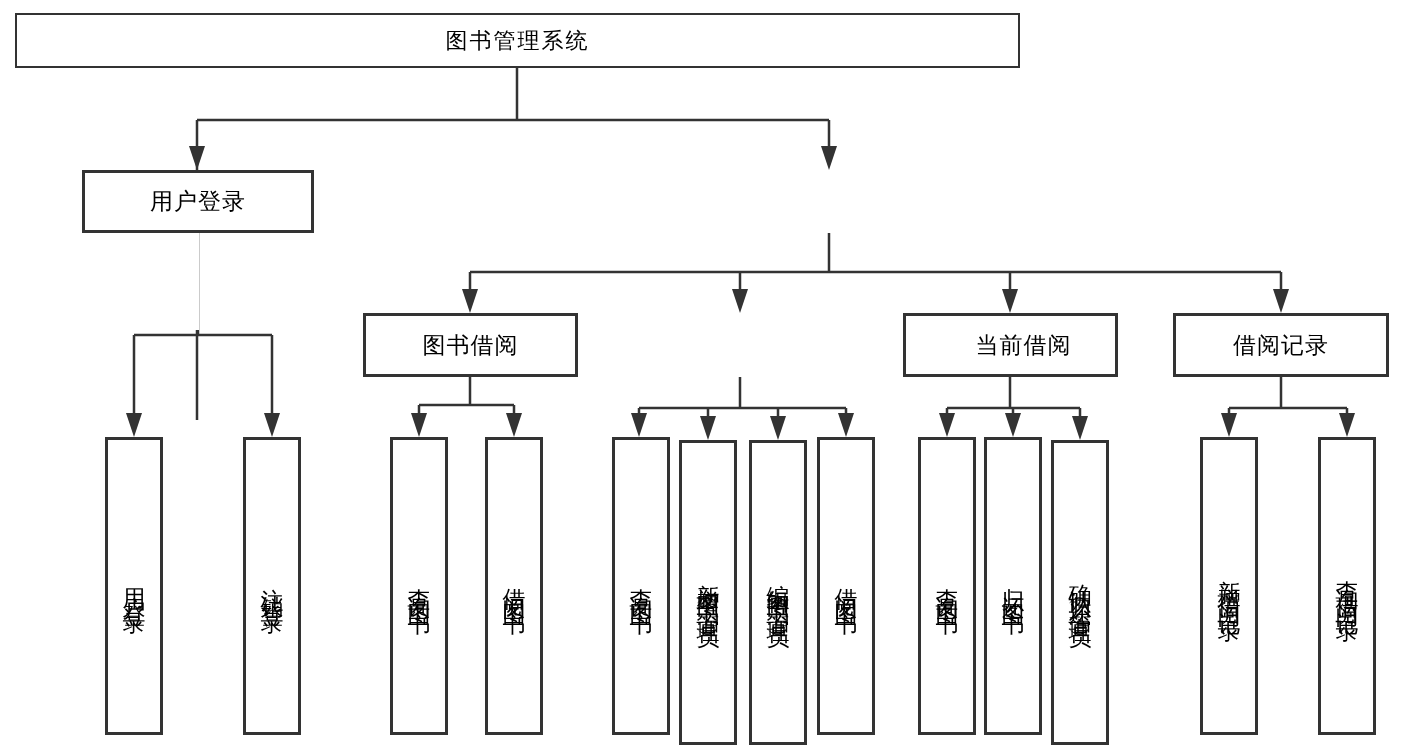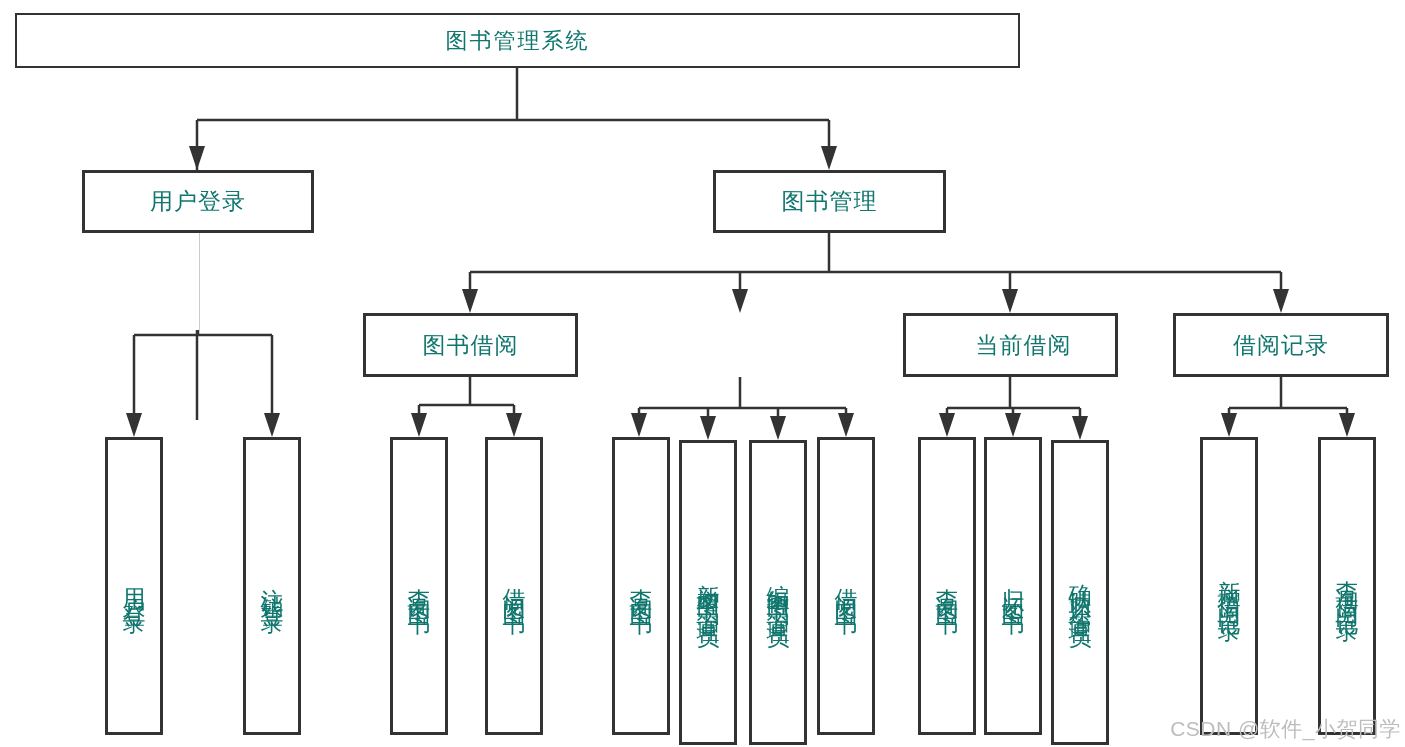--- a/index.html
+++ b/index.html
@@ -23,21 +23,21 @@
     height: 747px;
   }
   .node {
     position: absolute;
     box-sizing: border-box;
     background: #ffffff;
     border: 3px solid #333333;
     display: flex;
     align-items: center;
     justify-content: center;
-    color: #0f766e;
+    color: #000000;
   }
   .node--root {
     border-width: 2px;
     font-size: 22px;
     letter-spacing: 2px;
   }
   .node--branch {
     font-size: 23px;
     letter-spacing: 1px;
   }
@@ -103,23 +103,20 @@
     </g>
   </svg>
 
   <div class="node node--root" style="left:15px; top:13px; width:1005px; height:55px;">
     <span>图书管理系统</span>
   </div>
 
   <div class="node node--branch" style="left:82px; top:170px; width:232px; height:63px;">
     <span>用户登录</span>
   </div>
-  <div class="node node--branch" style="left:713px; top:170px; width:233px; height:63px;">
-    <span>图书管理</span>
-  </div>
 
   <div class="node node--branch" style="left:363px; top:313px; width:215px; height:64px;">
     <span>图书借阅</span>
   </div>
   <div class="node node--branch" style="left:903px; top:313px; width:215px; height:64px;padding-left:26px;">
     <span>当前借阅</span>
   </div>
   <div class="node node--branch" style="left:1173px; top:313px; width:216px; height:64px;">
     <span>借阅记录</span>
   </div>
@@ -161,15 +158,14 @@
     <span class="vtext">确认归还（管理员）</span>
   </div>
 
   <div class="node node--leaf" style="left:1200px; top:437px; width:58px; height:298px;">
     <span class="vtext">新增借阅记录</span>
   </div>
   <div class="node node--leaf" style="left:1318px; top:437px; width:58px; height:298px;">
     <span class="vtext">查询借阅记录</span>
   </div>
 
-  <div class="watermark">CSDN @软件_小贺同学</div>
 
 </div>
 
 </body></html>

